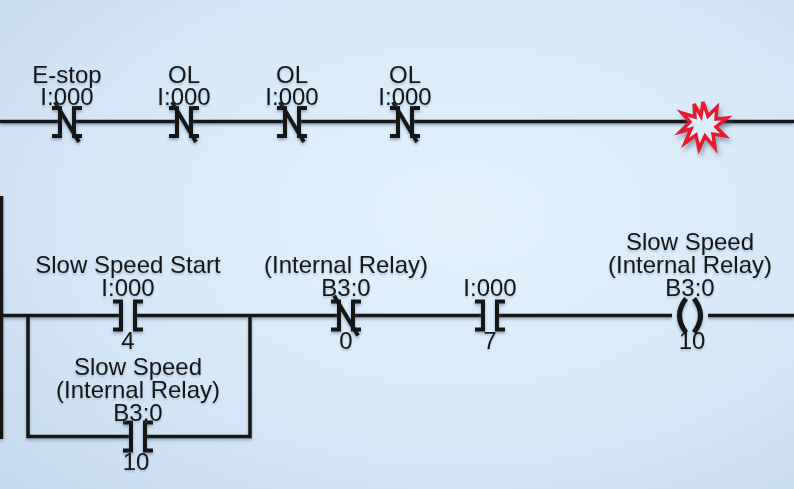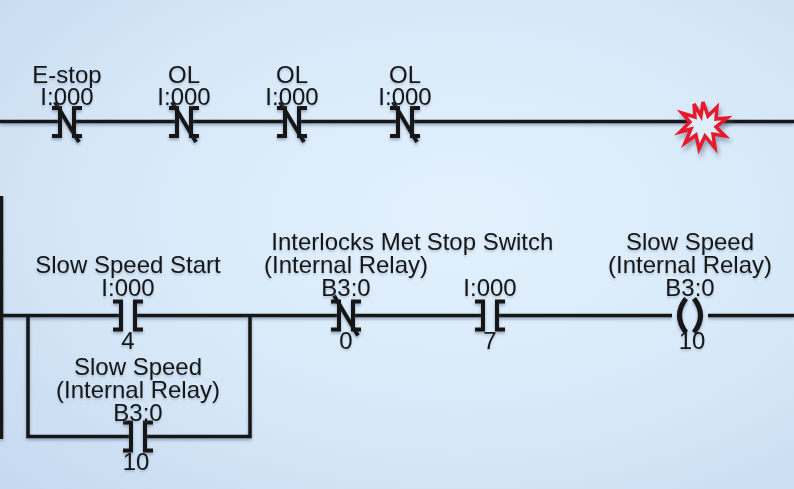--- a/index.html
+++ b/index.html
@@ -88,26 +88,24 @@
   <div class="lbl" style="left:292px;top:64px">OL</div>
   <div class="lbl" style="left:292px;top:86px">I:000</div>
 
   <div class="lbl" style="left:405px;top:64px">OL</div>
   <div class="lbl" style="left:405px;top:86px">I:000</div>
 
   <div class="lbl" style="left:128px;top:254px">Slow Speed Start</div>
   <div class="lbl" style="left:128px;top:277px">I:000</div>
   <div class="lbl" style="left:128px;top:330px">4</div>
 
-  <div class="lbl" style="left:346px;top:231px">Interlocks Met</div>
   <div class="lbl" style="left:346px;top:254px">(Internal Relay)</div>
   <div class="lbl" style="left:346px;top:277px">B3:0</div>
   <div class="lbl" style="left:346px;top:330px">0</div>
 
-  <div class="lbl" style="left:490px;top:231px">Stop Switch</div>
   <div class="lbl" style="left:490px;top:277px">I:000</div>
   <div class="lbl" style="left:490px;top:330px">7</div>
 
   <div class="lbl" style="left:690px;top:231px">Slow Speed</div>
   <div class="lbl" style="left:690px;top:254px">(Internal Relay)</div>
   <div class="lbl" style="left:690px;top:277px">B3:0</div>
   <div class="lbl" style="left:692px;top:330px">10</div>
 
   <div class="lbl" style="left:138px;top:356px">Slow Speed</div>
   <div class="lbl" style="left:138px;top:379px">(Internal Relay)</div>

